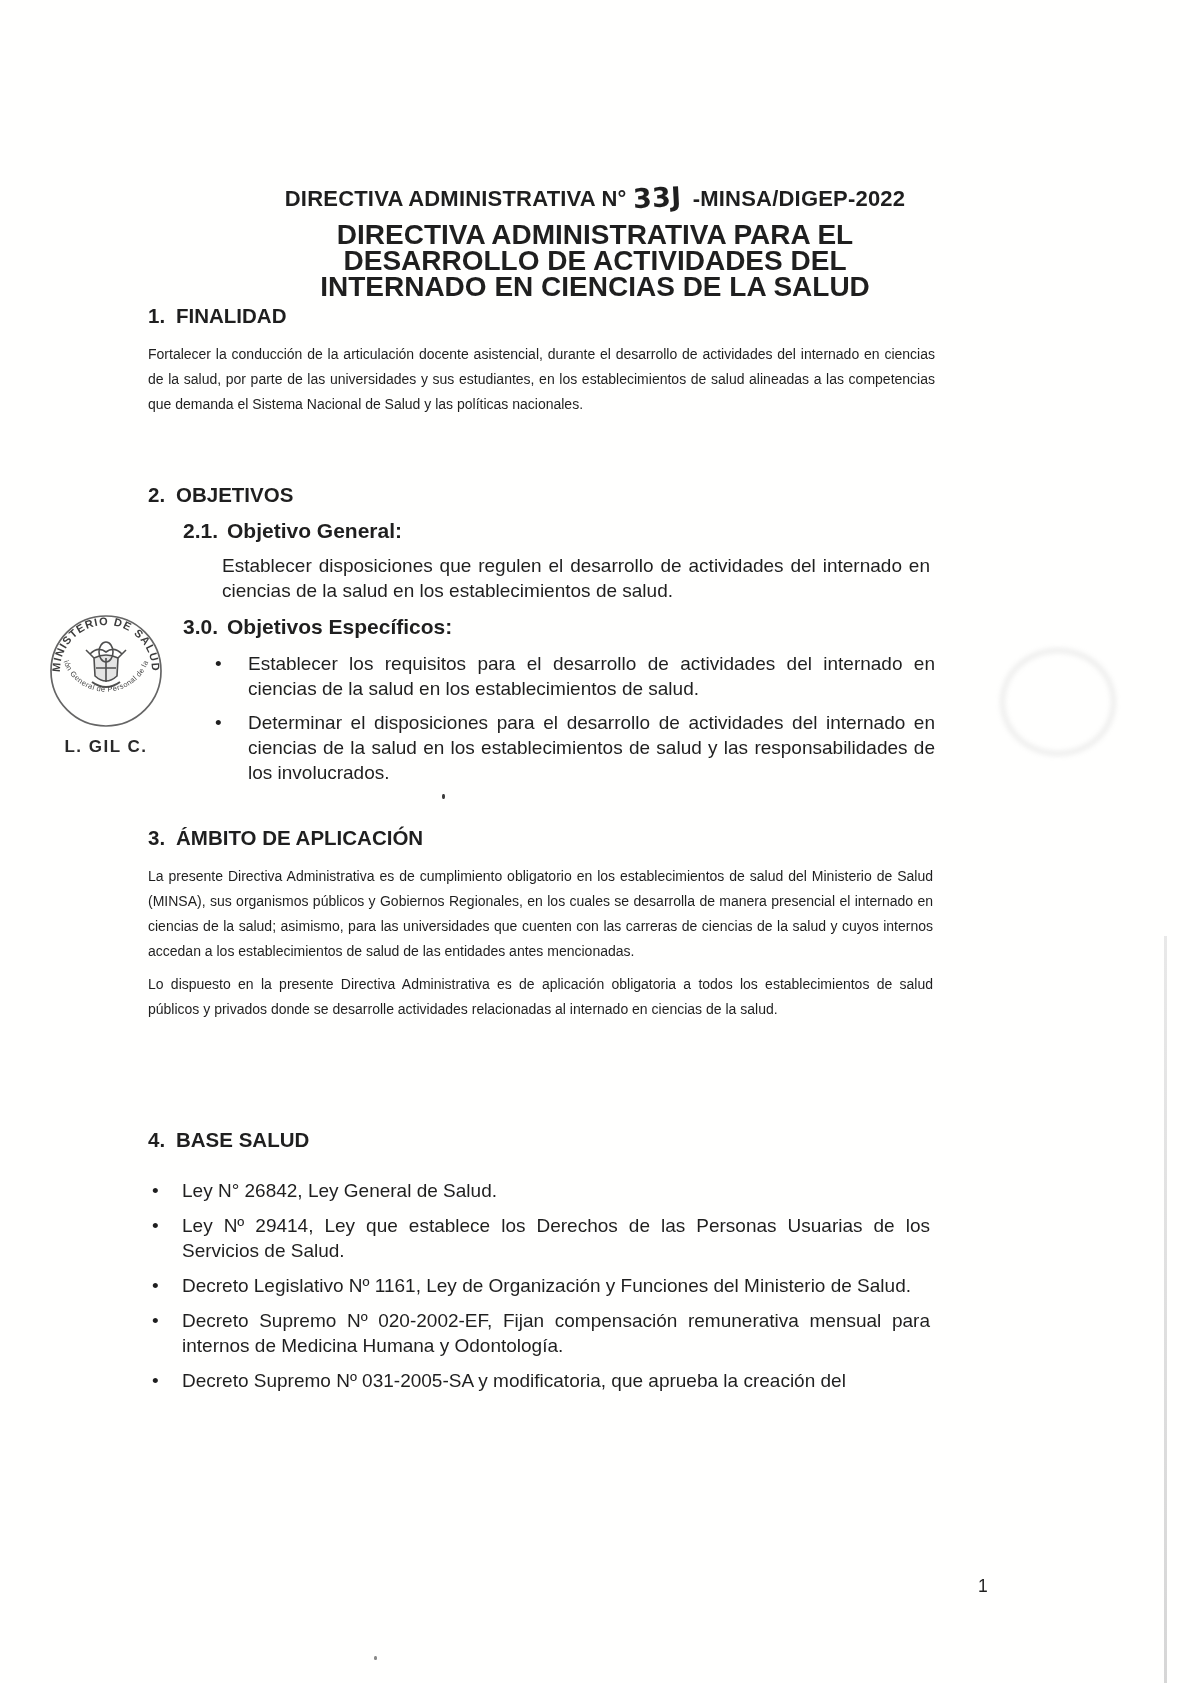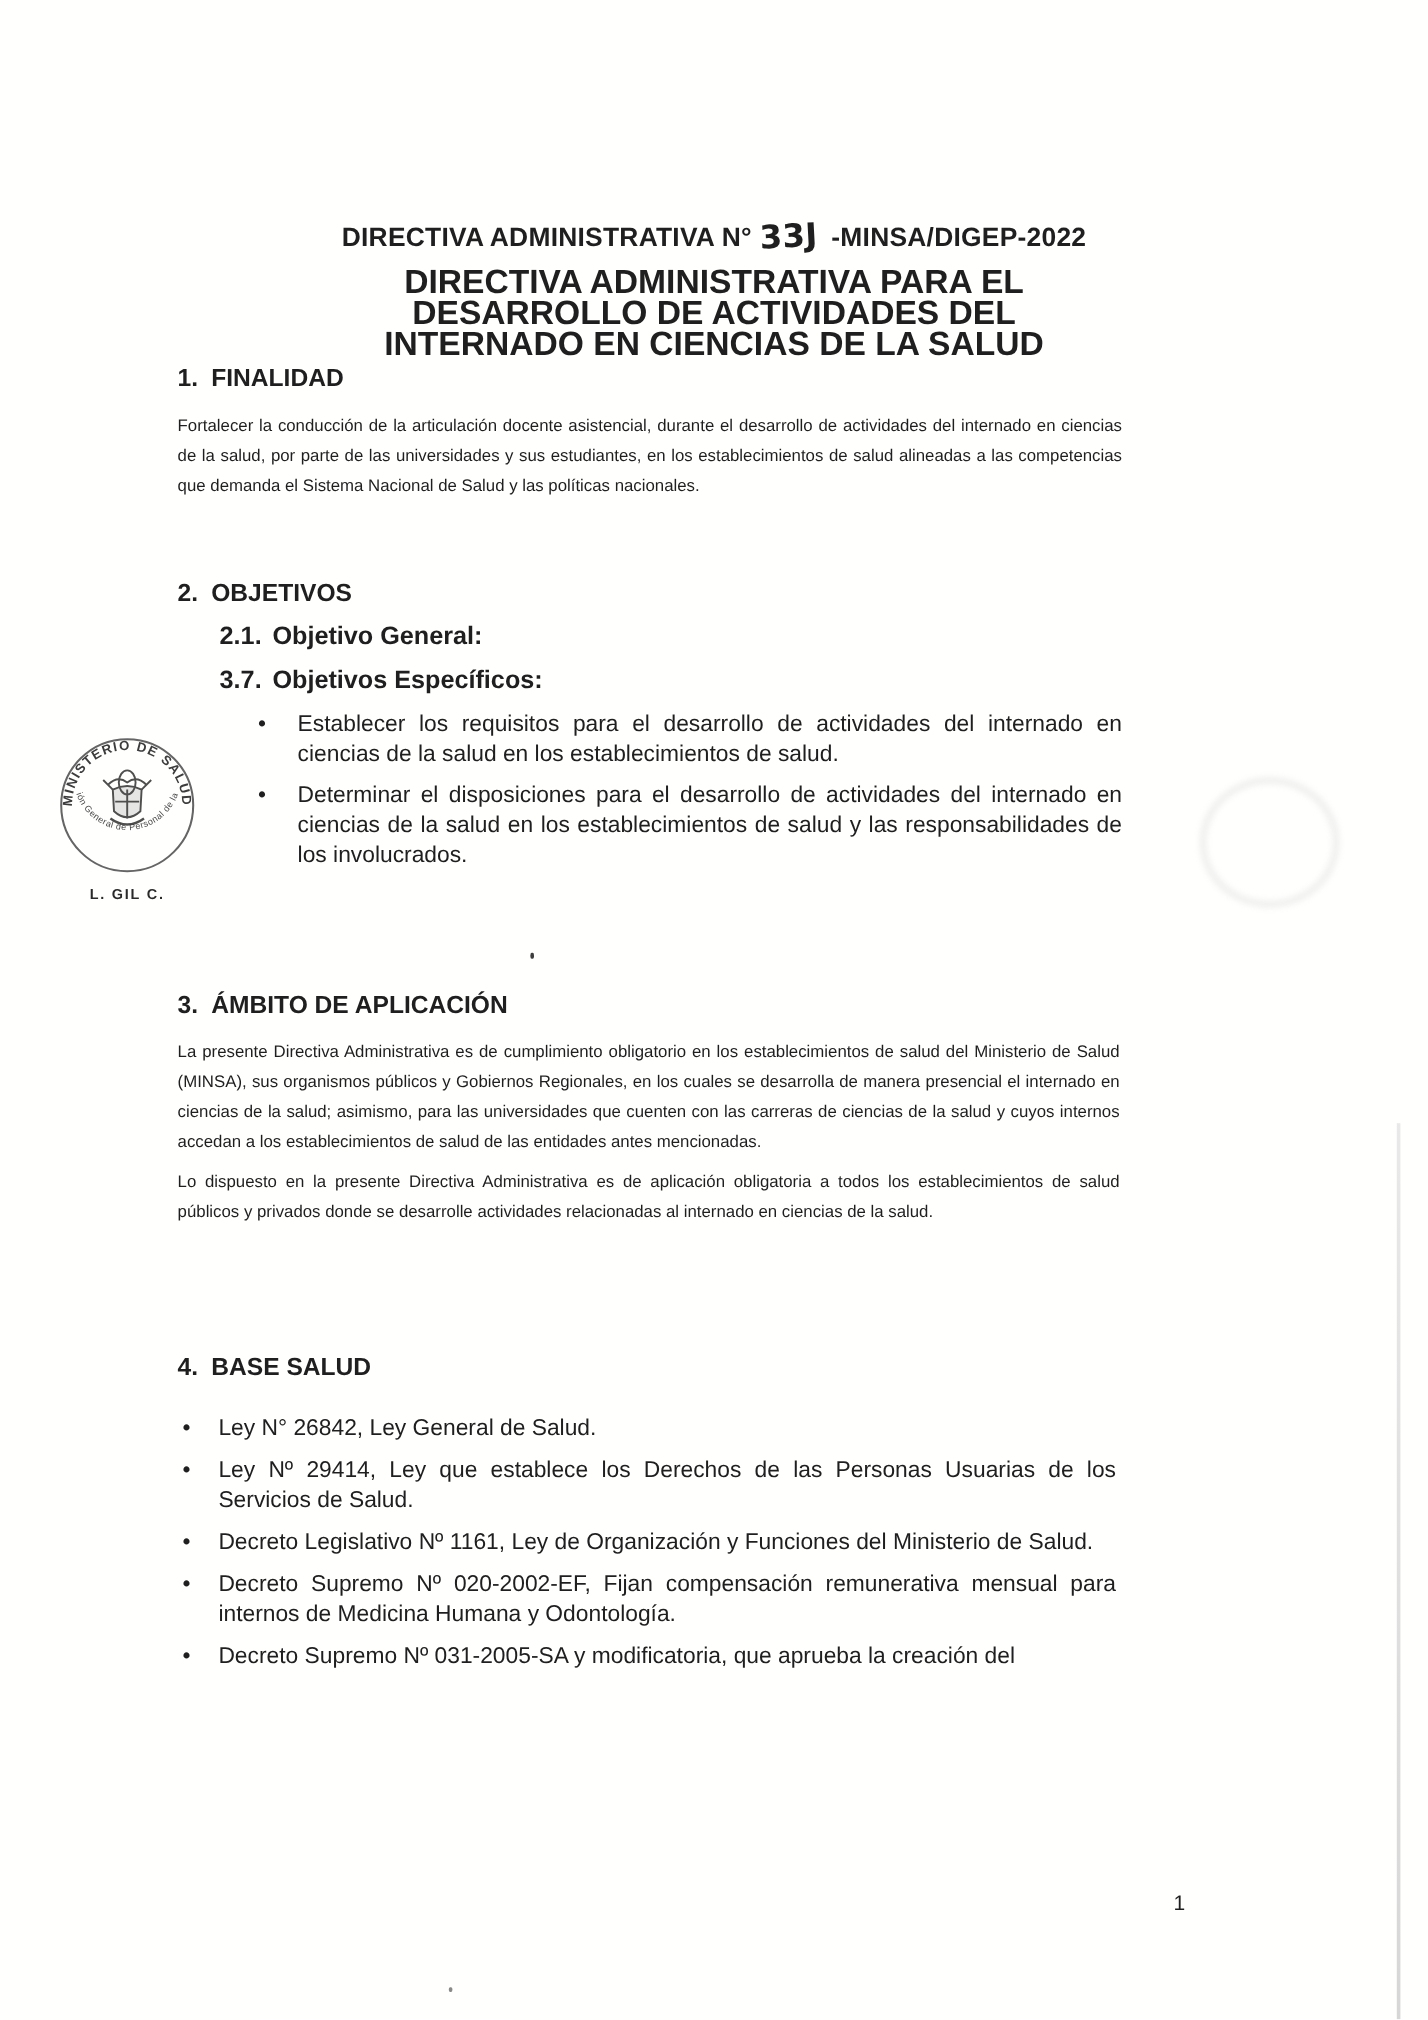--- a/index.html
+++ b/index.html
@@ -47,21 +47,21 @@
   ul.sub-bullets .dot { flex: none; width: 33px; }
   ul.sub-bullets .li-text { width: 687px; text-align: justify; }
 
   ul.legal-bullets { list-style: none; margin: 26px 0 0; padding: 0 0 0 4px; }
   ul.legal-bullets li { display: flex; margin-bottom: 10px; font-size: 19px; line-height: 25px; }
   ul.legal-bullets .dot { flex: none; width: 30px; }
   ul.legal-bullets .li-text { width: 748px; text-align: justify; }
 
   
   .stamp { position: absolute; left: 42px; top: 612px; width: 128px; text-align: center; }
-  .stamp-initials { font-size: 12px; font-weight: bold; letter-spacing: 1.5px; margin-top: 1px; color: #2a2a2a; }
+  .stamp-initials { font-size: 17px; font-weight: bold; letter-spacing: 1.5px; margin-top: 1px; color: #2a2a2a; }
 
   
   .ghost-stamp {
     position: absolute; left: 1000px; top: 648px;
     width: 106px; height: 98px; border-radius: 50%;
     border: 5px solid #a8a8a8; opacity: 0.20; filter: blur(2.5px);
   }
 
   
   .scan-vline {
@@ -99,25 +99,26 @@
     <div class="sec-h">
       <span class="num">2.</span>
       <span>OBJETIVOS</span>
     </div>
 
     <div class="subsec">
       <div class="subsec-h">
         <span class="num">2.1.</span>
         <span>Objetivo General:</span>
       </div>
+      <p>Establecer disposiciones que regulen el desarrollo de actividades del internado en ciencias de la salud en los establecimientos de salud.</p>
     </div>
 
     <div class="subsec">
       <div class="subsec-h">
-        <span class="num">3.7.</span>
+        <span class="num">3.0.</span>
         <span>Objetivos Específicos:</span>
       </div>
       <ul class="sub-bullets">
         <li>
           <span class="dot">•</span>
           <span class="li-text">Establecer los requisitos para el desarrollo de actividades del internado en ciencias de la salud en los establecimientos de salud.</span>
         </li>
         <li>
           <span class="dot">•</span>
           <span class="li-text">Determinar el disposiciones para el desarrollo de actividades del internado en ciencias de la salud en los establecimientos de salud y las responsabilidades de los involucrados.</span>

